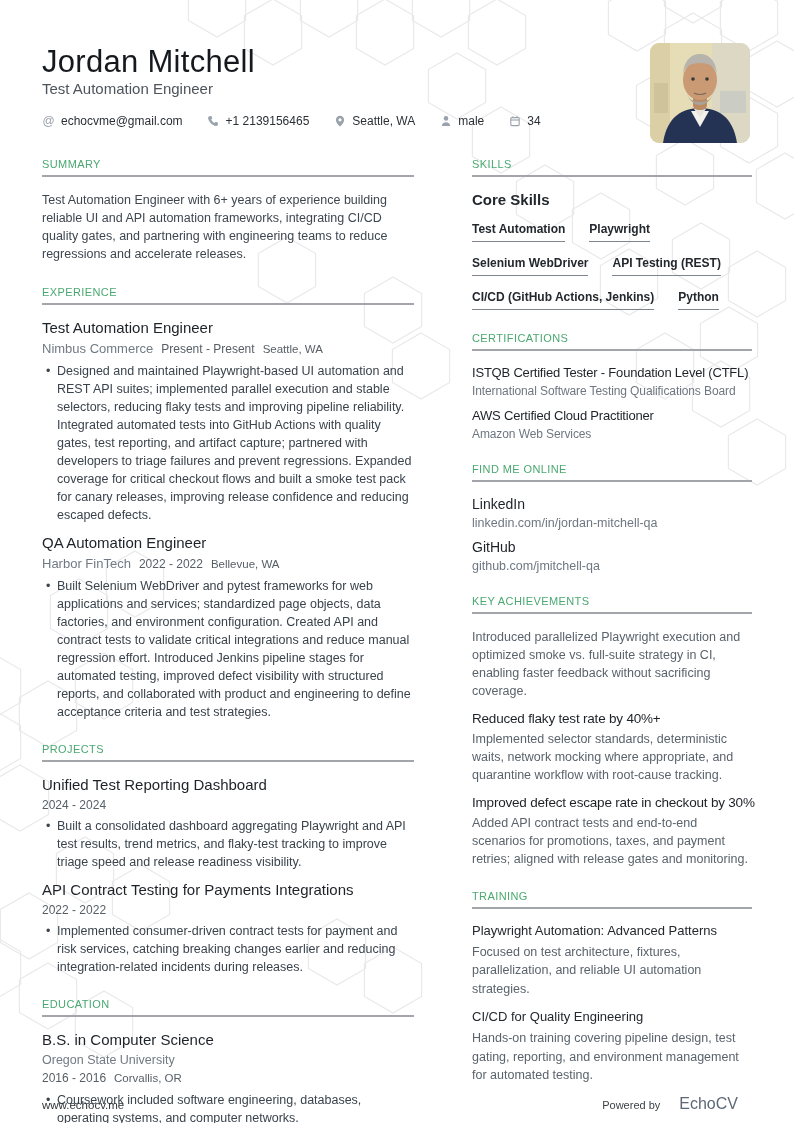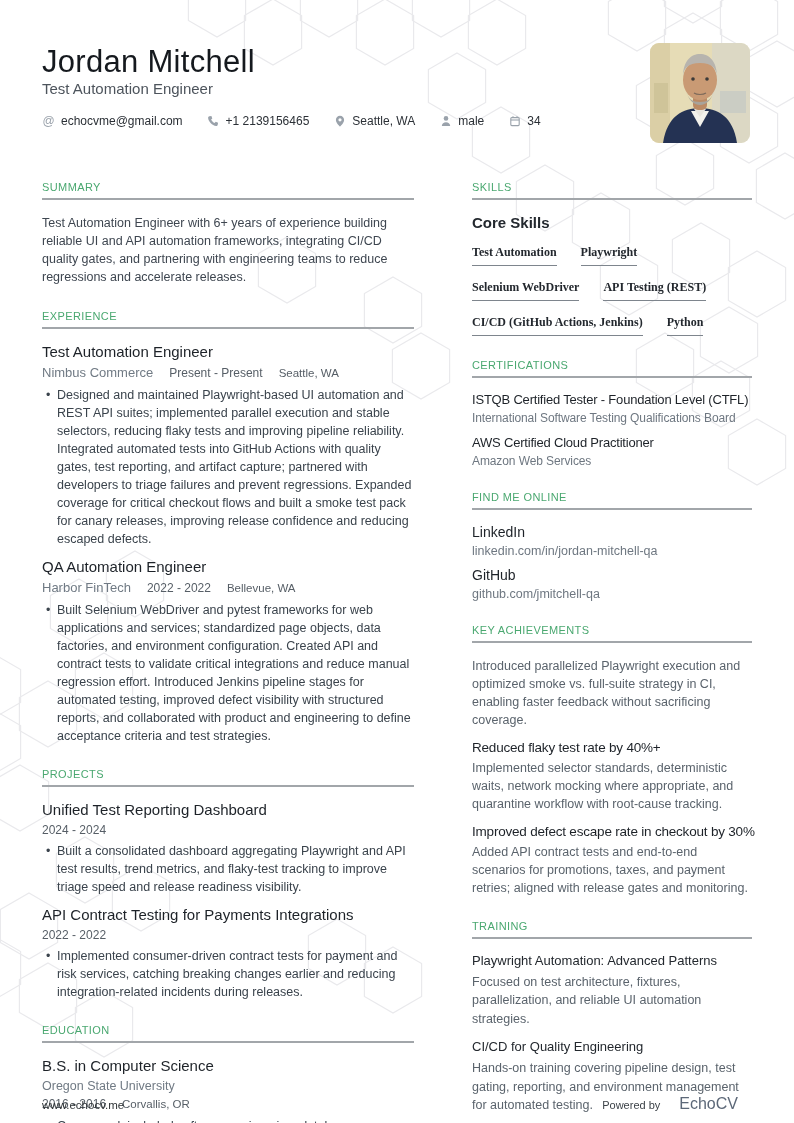--- a/index.html
+++ b/index.html
@@ -30,42 +30,42 @@
   .c-icon svg{width:12px;height:12px;display:block;}
   .at-glyph{font-size:12px;color:#9aa2ab;line-height:1;}
   .photo{position:absolute;left:650px;top:43px;width:100px;height:100px;border-radius:9px;overflow:hidden;z-index:2;}
   .photo svg{display:block;width:100%;height:100%;}
 
   
   .columns{display:flex;gap:58px;margin-top:30px;}
   .col-left{width:372px;flex:none;}
   .col-right{width:280px;flex:none;}
 
-  .sec{margin-bottom:22px;margin-top:23px;}
+  .sec{margin-bottom:22px;}
   .sec-head{color:var(--green);font-size:11px;letter-spacing:.4px;margin-bottom:5px;}
   .sec-rule{height:2px;background:var(--rule);margin-bottom:14px;}
 
   
   .summary-text{font-size:12.5px;line-height:1.45;color:#3e4650;margin:0 0 4px;}
   .xp-item{margin-bottom:10px;}
   .xp-title{font-size:15px;color:var(--ink);font-weight:500;margin:2px 0 5px;}
-  .xp-meta{display:flex;align-items:baseline;gap:16px;margin-bottom:6px;}
+  .xp-meta{display:flex;align-items:baseline;gap:8px;margin-bottom:6px;}
   .xp-company{font-size:13px;color:#707a84;}
   .xp-dates{font-size:12px;color:#565e66;}
   .xp-loc{font-size:11.5px;color:#565e66;}
   ul.bullets{margin:0 0 10px;padding-left:15px;list-style:none;}
   ul.bullets li{font-size:12.5px;color:var(--body);line-height:1.44;position:relative;margin-bottom:2px;}
   ul.bullets li::before{content:"•";position:absolute;left:-11px;color:var(--body);}
   .pj-item{margin-bottom:10px;}
   .pj-dates{font-size:12px;color:#565e66;margin-bottom:5px;}
   .ed-school{font-size:12.5px;color:#707a84;margin:0 0 4px;white-space:nowrap;}
 
   
   .skill-group-title{font-size:15px;color:#23282e;font-weight:700;margin:2px 0 14px;}
-  .skills-wrap{display:flex;flex-wrap:wrap;gap:14px 24px;margin-bottom:6px;font-family:Liberation Serif, serif;}
+  .skills-wrap{display:flex;flex-wrap:wrap;gap:14px 24px;margin-bottom:6px;}
   .skill{font-size:12px;font-weight:700;color:#23282e;padding-bottom:5px;border-bottom:1.5px solid #7e858d;}
   .cert-item{margin-bottom:10px;}
   .cert-name{font-size:13px;color:var(--ink);letter-spacing:-.2px;white-space:nowrap;margin-bottom:4px;}
   .cert-issuer{font-size:12px;color:var(--gray);letter-spacing:-.1px;white-space:nowrap;}
   .link-item{margin-bottom:9px;}
   .link-label{font-size:14px;color:var(--ink);margin-bottom:4px;}
   .link-url{font-size:12.5px;color:var(--gray);}
   .ach-item{margin-bottom:11px;}
   .ach-title{font-size:13.5px;color:var(--ink);letter-spacing:-.2px;white-space:nowrap;margin-bottom:4px;}
   .ach-desc{font-size:12.5px;color:var(--soft);line-height:1.44;}

